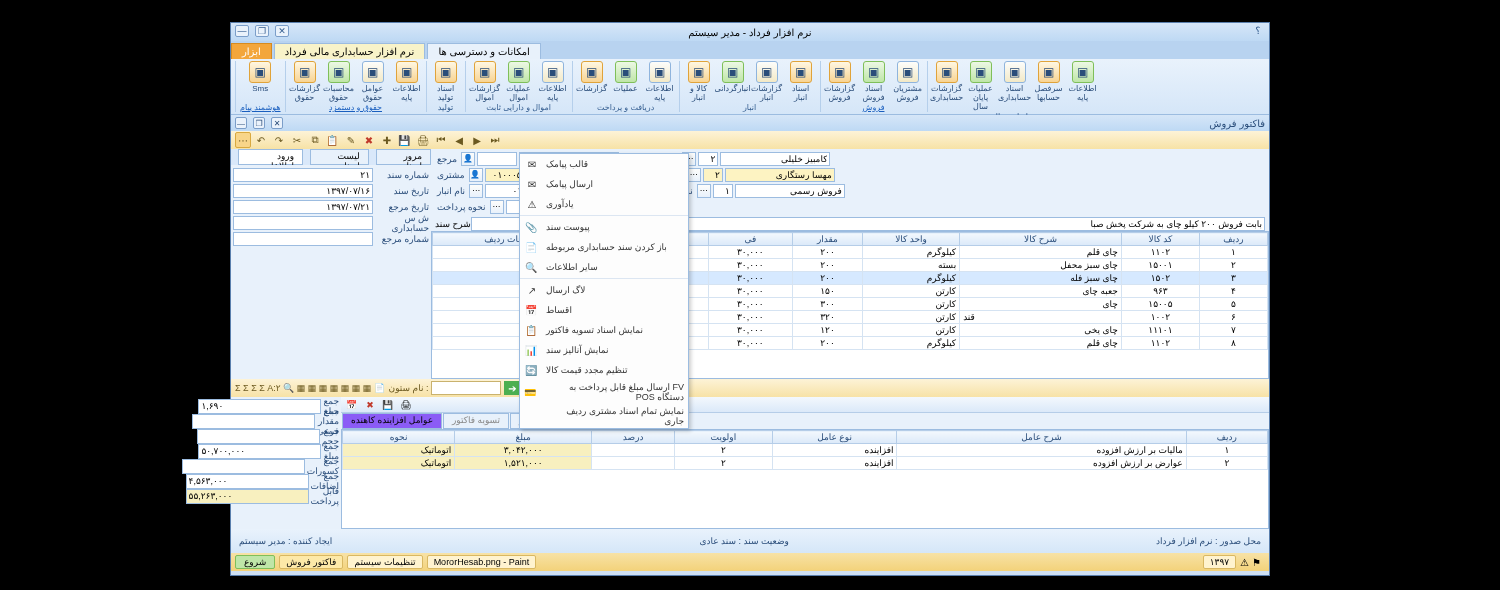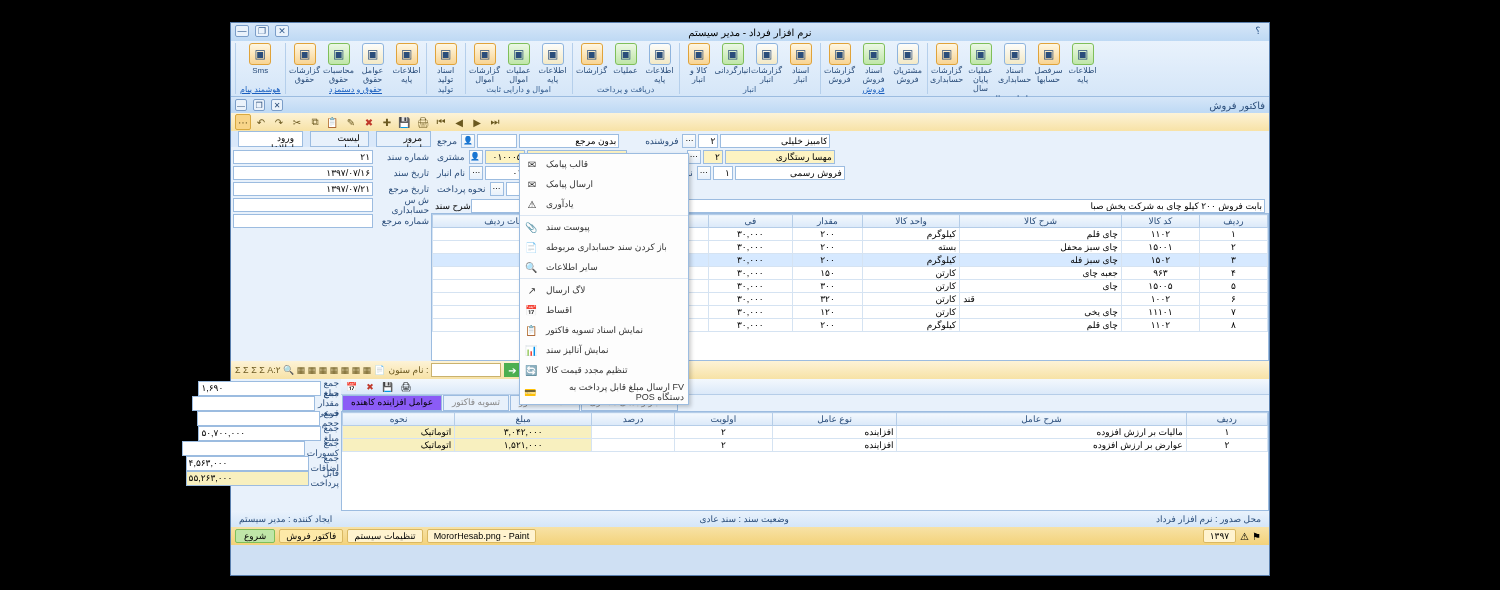--- a/index.html
+++ b/index.html
@@ -88,21 +88,21 @@
 .tot-col .trow.final input { background:#f8f0bf;}
 .bot-center { flex:1; display:flex; flex-direction:column;}
 .bot-tabs { height:16px; display:flex; flex-direction:row-reverse; background:#e8f1fb;}
 .bot-tabs .btab { padding:1px 8px; font-size:9px; border:1px solid #9cbce0; background:#8b5cf6; margin-left:1px;}
 .bot-tabs .btab.dim { background:#e8f1fb; color:#888;}
 .bot-grid { flex:1; background:#fff; border:1px solid #9cbce0;}
 .bot-tb { height:16px; background:linear-gradient(#f3f8fd,#dbe9f9); border-bottom:1px solid #b5cde8; display:flex; align-items:center; padding:0 4px; gap:4px; direction:ltr;}
 .bot-tb span{ width:14px;height:14px;display:inline-flex;align-items:center;justify-content:center;font-size:9px;}
 
 
-.status1 { height:16px; background:linear-gradient(#e9f2fc,#d5e6f8); display:flex; flex-direction:row-reverse; align-items:center; padding:0 8px; font-size:9px; color:#2a4d7a; gap:40px;}
+.status1 { height:24px; background:linear-gradient(#e9f2fc,#d5e6f8); display:flex; flex-direction:row-reverse; align-items:center; padding:0 8px; font-size:9px; color:#2a4d7a; gap:40px;}
 .status1 .sp { flex:1;}
 .taskbar { height:18px; background:linear-gradient(#f7e2a6,#f3d27a); display:flex; flex-direction:row-reverse; align-items:center; padding:0 4px; font-size:9px; gap:4px;}
 .taskbar .titem { background:#fff3cf; border:1px solid #d9b862; padding:1px 6px; border-radius:2px;}
 .taskbar .titem.active { background:#fde9a8;}
 .taskbar .start { background:#bfe6a8; border:1px solid #7fbf5a; padding:1px 8px; border-radius:2px; margin-right:auto; order:-1;}
 .taskbar .icons { display:flex; gap:3px; margin-right:4px;}
 .taskbar .icons span{font-size:10px;}
 </style>
 </head>
 <body>
@@ -112,20 +112,25 @@
   <div class="titlebar">
     <span>نرم افزار فرداد - مدیر سیستم</span>
     <div class="ctl">
       <span>✕</span>
       <span>❐</span>
       <span>—</span>
     </div>
     <div class="help">؟</div>
   </div>
 
+  <div class="tabstrip">
+    <div class="tab active">ابزار</div>
+    <div class="tab sel">نرم افزار حسابداری مالی فرداد</div>
+    <div class="tab">امکانات و دسترسی ها</div>
+  </div>
 
   <div class="ribbon" id="ribbon">
       <div class="rgroup">
         <div class="icons">
           <div class="ricon orange">
             <div class="glyph">▣</div>
             <div>Sms</div>
           </div>
         </div>
         <div class="grouplabel link">هوشمند پیام</div>
@@ -509,20 +514,24 @@
         <span>نمایش آنالیز سند</span>
       </div>
       <div class="mi">
         <span class="ic">🔄</span>
         <span>تنظیم مجدد قیمت کالا</span>
       </div>
       <div class="mi">
         <span class="ic">💳</span>
         <span>FV   ارسال مبلغ قابل پرداخت به دستگاه POS</span>
       </div>
+      <div class="mi">
+        <span class="ic"></span>
+        <span>نمایش تمام اسناد مشتری ردیف جاری</span>
+      </div>
     </div>
 
   <div class="lowbar">
     <span class="li">Σ Σ Σ Σ A:۲ 🔍 ▦ ▦ ▦ ▦ ▦ ▦ ▦</span>
     <span class="li">📄</span>
     <span class="li">نام ستون :</span>
     <input style="">
     <span class="arrow">➔</span>
   </div>
 

